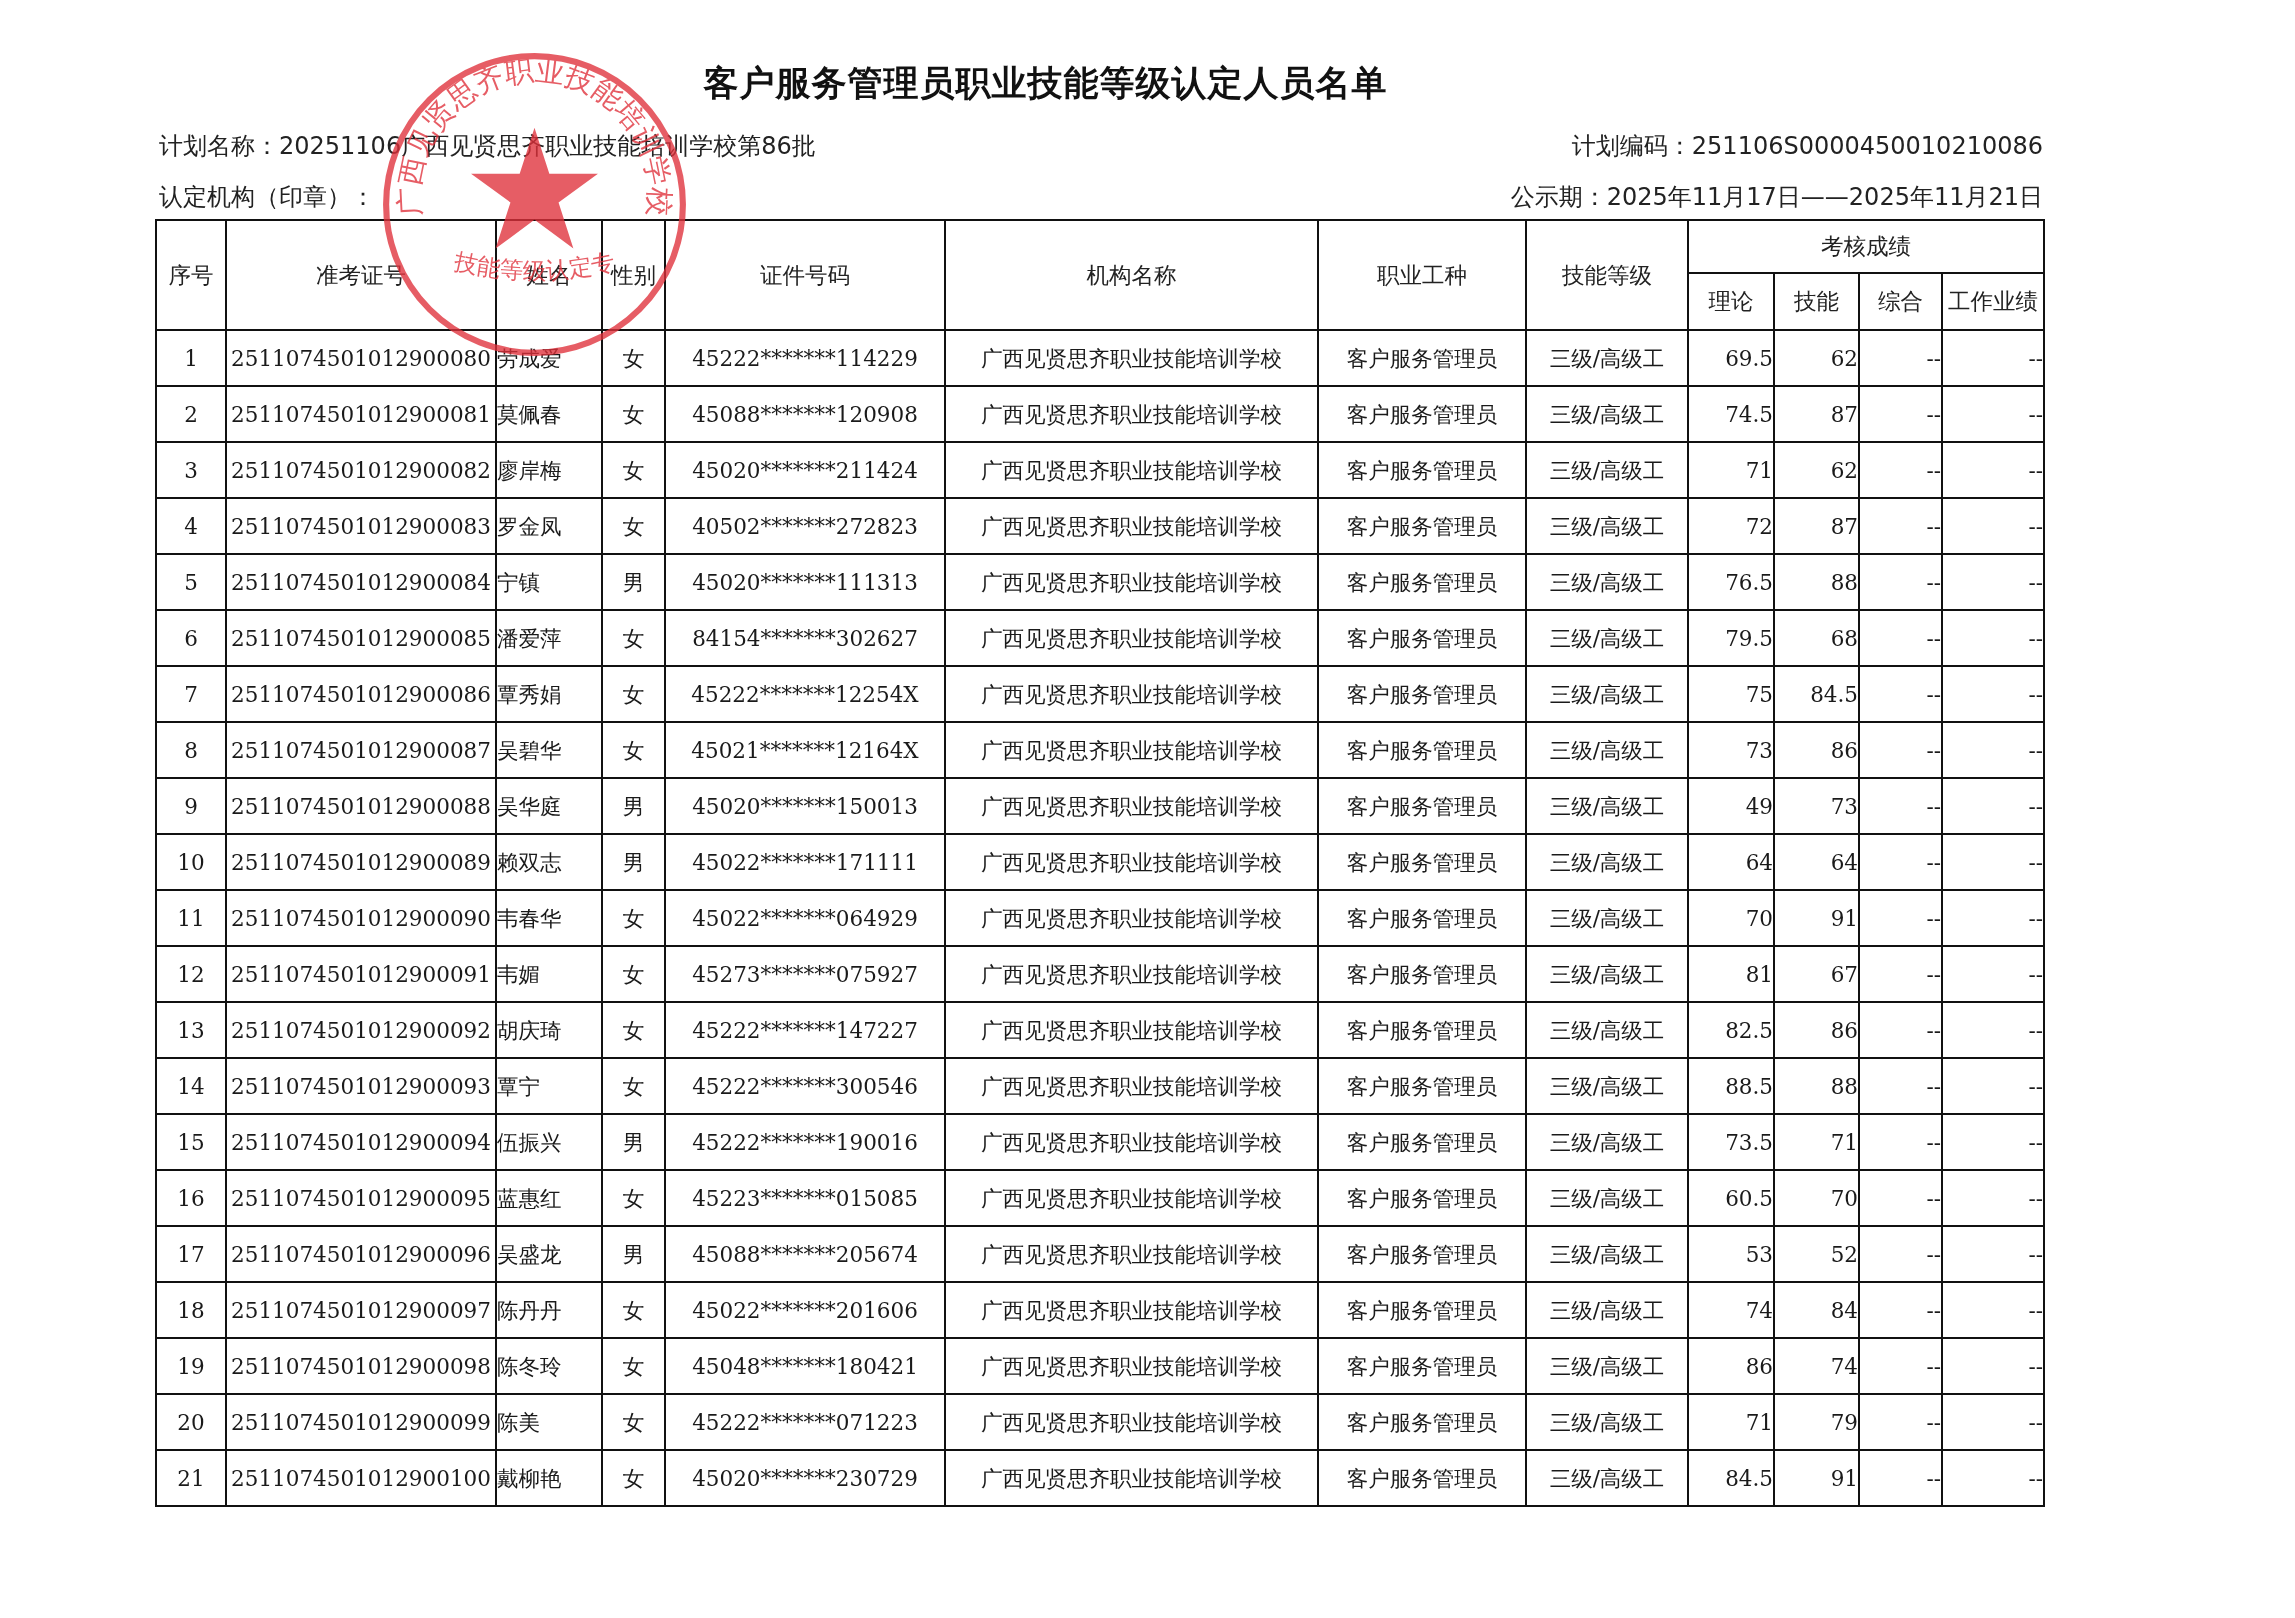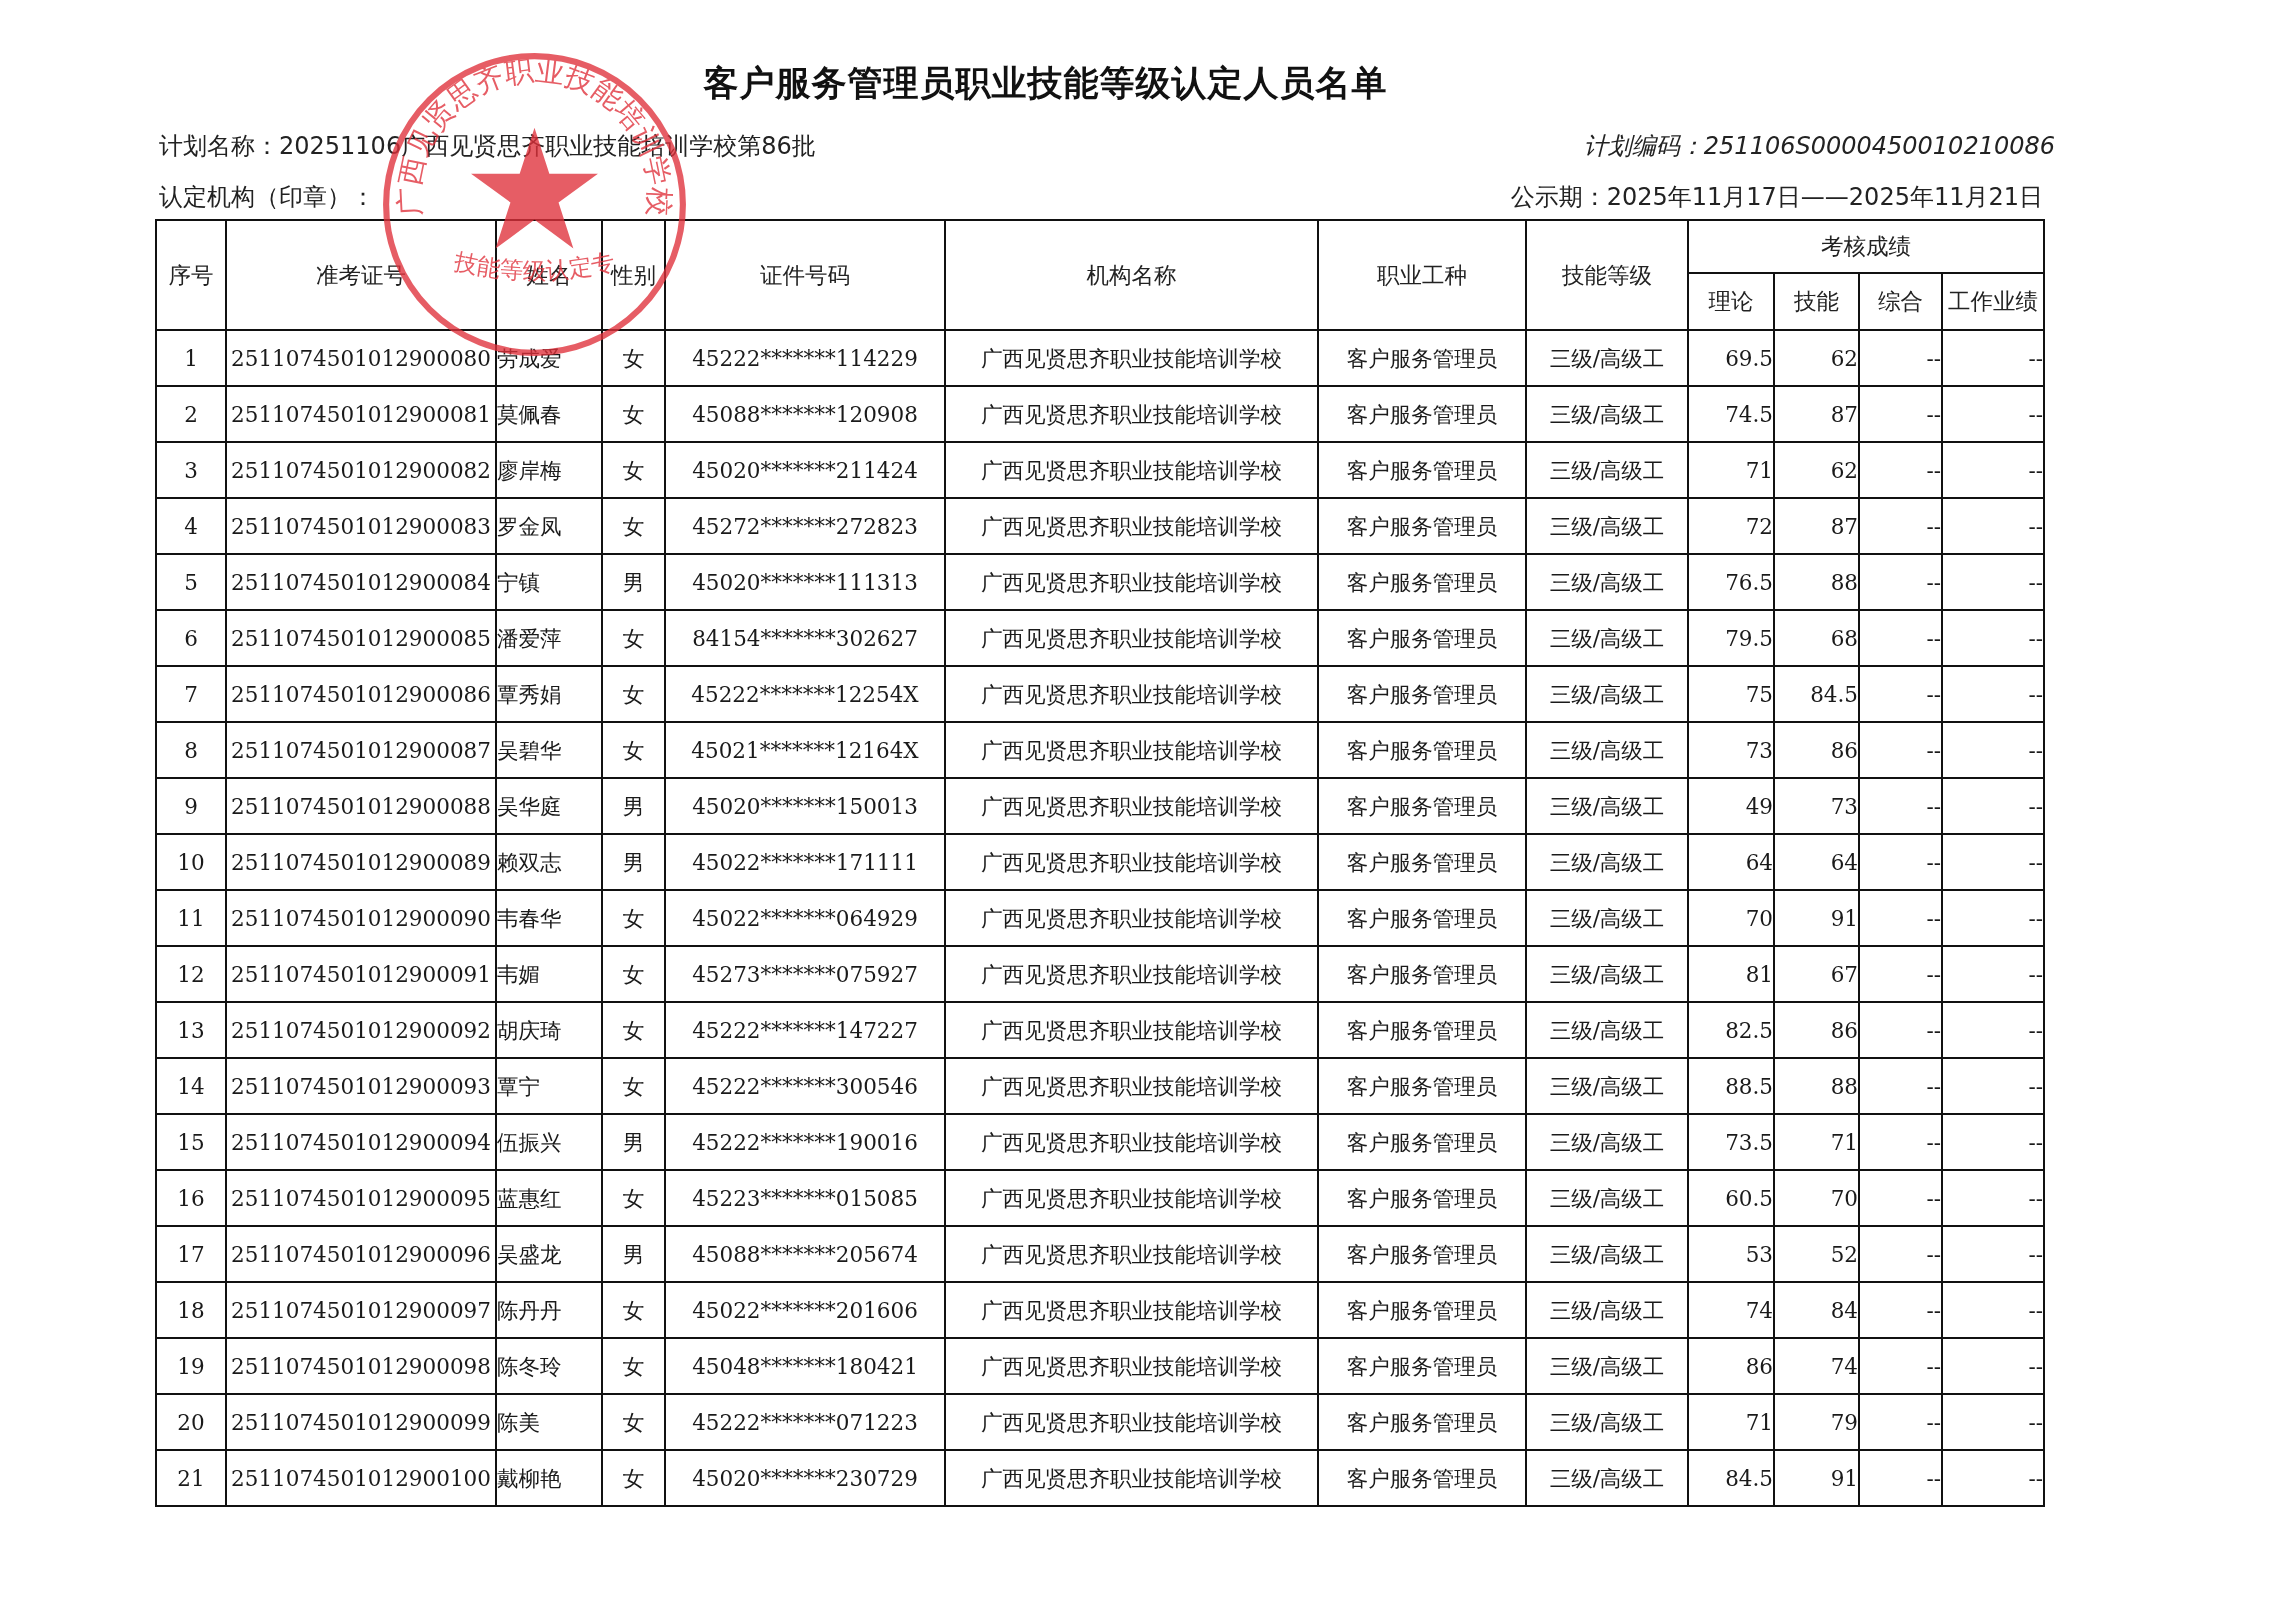--- a/index.html
+++ b/index.html
@@ -4,21 +4,21 @@
 <style>
   html, body { margin: 0; padding: 0; background: #ffffff; }
   body { width: 2295px; height: 1619px; position: relative; overflow: hidden;
          font-family: "DejaVu Serif", "Liberation Serif", serif; color: #1a1a1a; }
   .title { position: absolute; left: 0; width: 2091px; top: 60px; text-align: center;
            font-family: "DejaVu Sans", "Liberation Sans", sans-serif; font-weight: bold;
            font-size: 35px; letter-spacing: 1px; color: #111; }
   .meta { position: absolute; font-family: "DejaVu Sans", "Liberation Sans", sans-serif;
           font-size: 24px; color: #222; white-space: nowrap; }
   .meta-left1 { left: 159px; top: 130px; }
-  .meta-right1 { right: 240px; top: 130px; font-style: italic; }
+  .meta-right1 { right: 252px; top: 130px; }
   .meta-left2 { left: 159px; top: 181px; }
   .meta-right2 { right: 252px; top: 181px; margin-left: 19px; }
   table.grid { position: absolute; left: 155px; top: 219px; border-collapse: collapse;
                table-layout: fixed; width: 1890px; }
   table.grid th, table.grid td { border: 2px solid #111; padding: 0; overflow: hidden; white-space: nowrap; }
   table.grid th { font-family: "DejaVu Sans", "Liberation Sans", sans-serif; font-weight: normal;
                   font-size: 22.5px; color: #222; text-align: center; }
   table.grid thead tr.h1 th { height: 51px; }
   table.grid thead tr.h2 th { height: 55px; }
   table.grid thead th.tall { height: 108px; }
@@ -122,21 +122,21 @@
         <td class="r num">71</td>
         <td class="r num">62</td>
         <td class="r num">--</td>
         <td class="r num">--</td>
       </tr>
       <tr>
         <td class="c num">4</td>
         <td class="c num">2511074501012900083</td>
         <td class="l cjk">罗金凤</td>
         <td class="c cjk">女</td>
-        <td class="c num">45272*******272823</td>
+        <td class="c num">40502*******272823</td>
         <td class="c cjk">广西见贤思齐职业技能培训学校</td>
         <td class="c cjk">客户服务管理员</td>
         <td class="c cjk">三级/高级工</td>
         <td class="r num">72</td>
         <td class="r num">87</td>
         <td class="r num">--</td>
         <td class="r num">--</td>
       </tr>
       <tr>
         <td class="c num">5</td>

